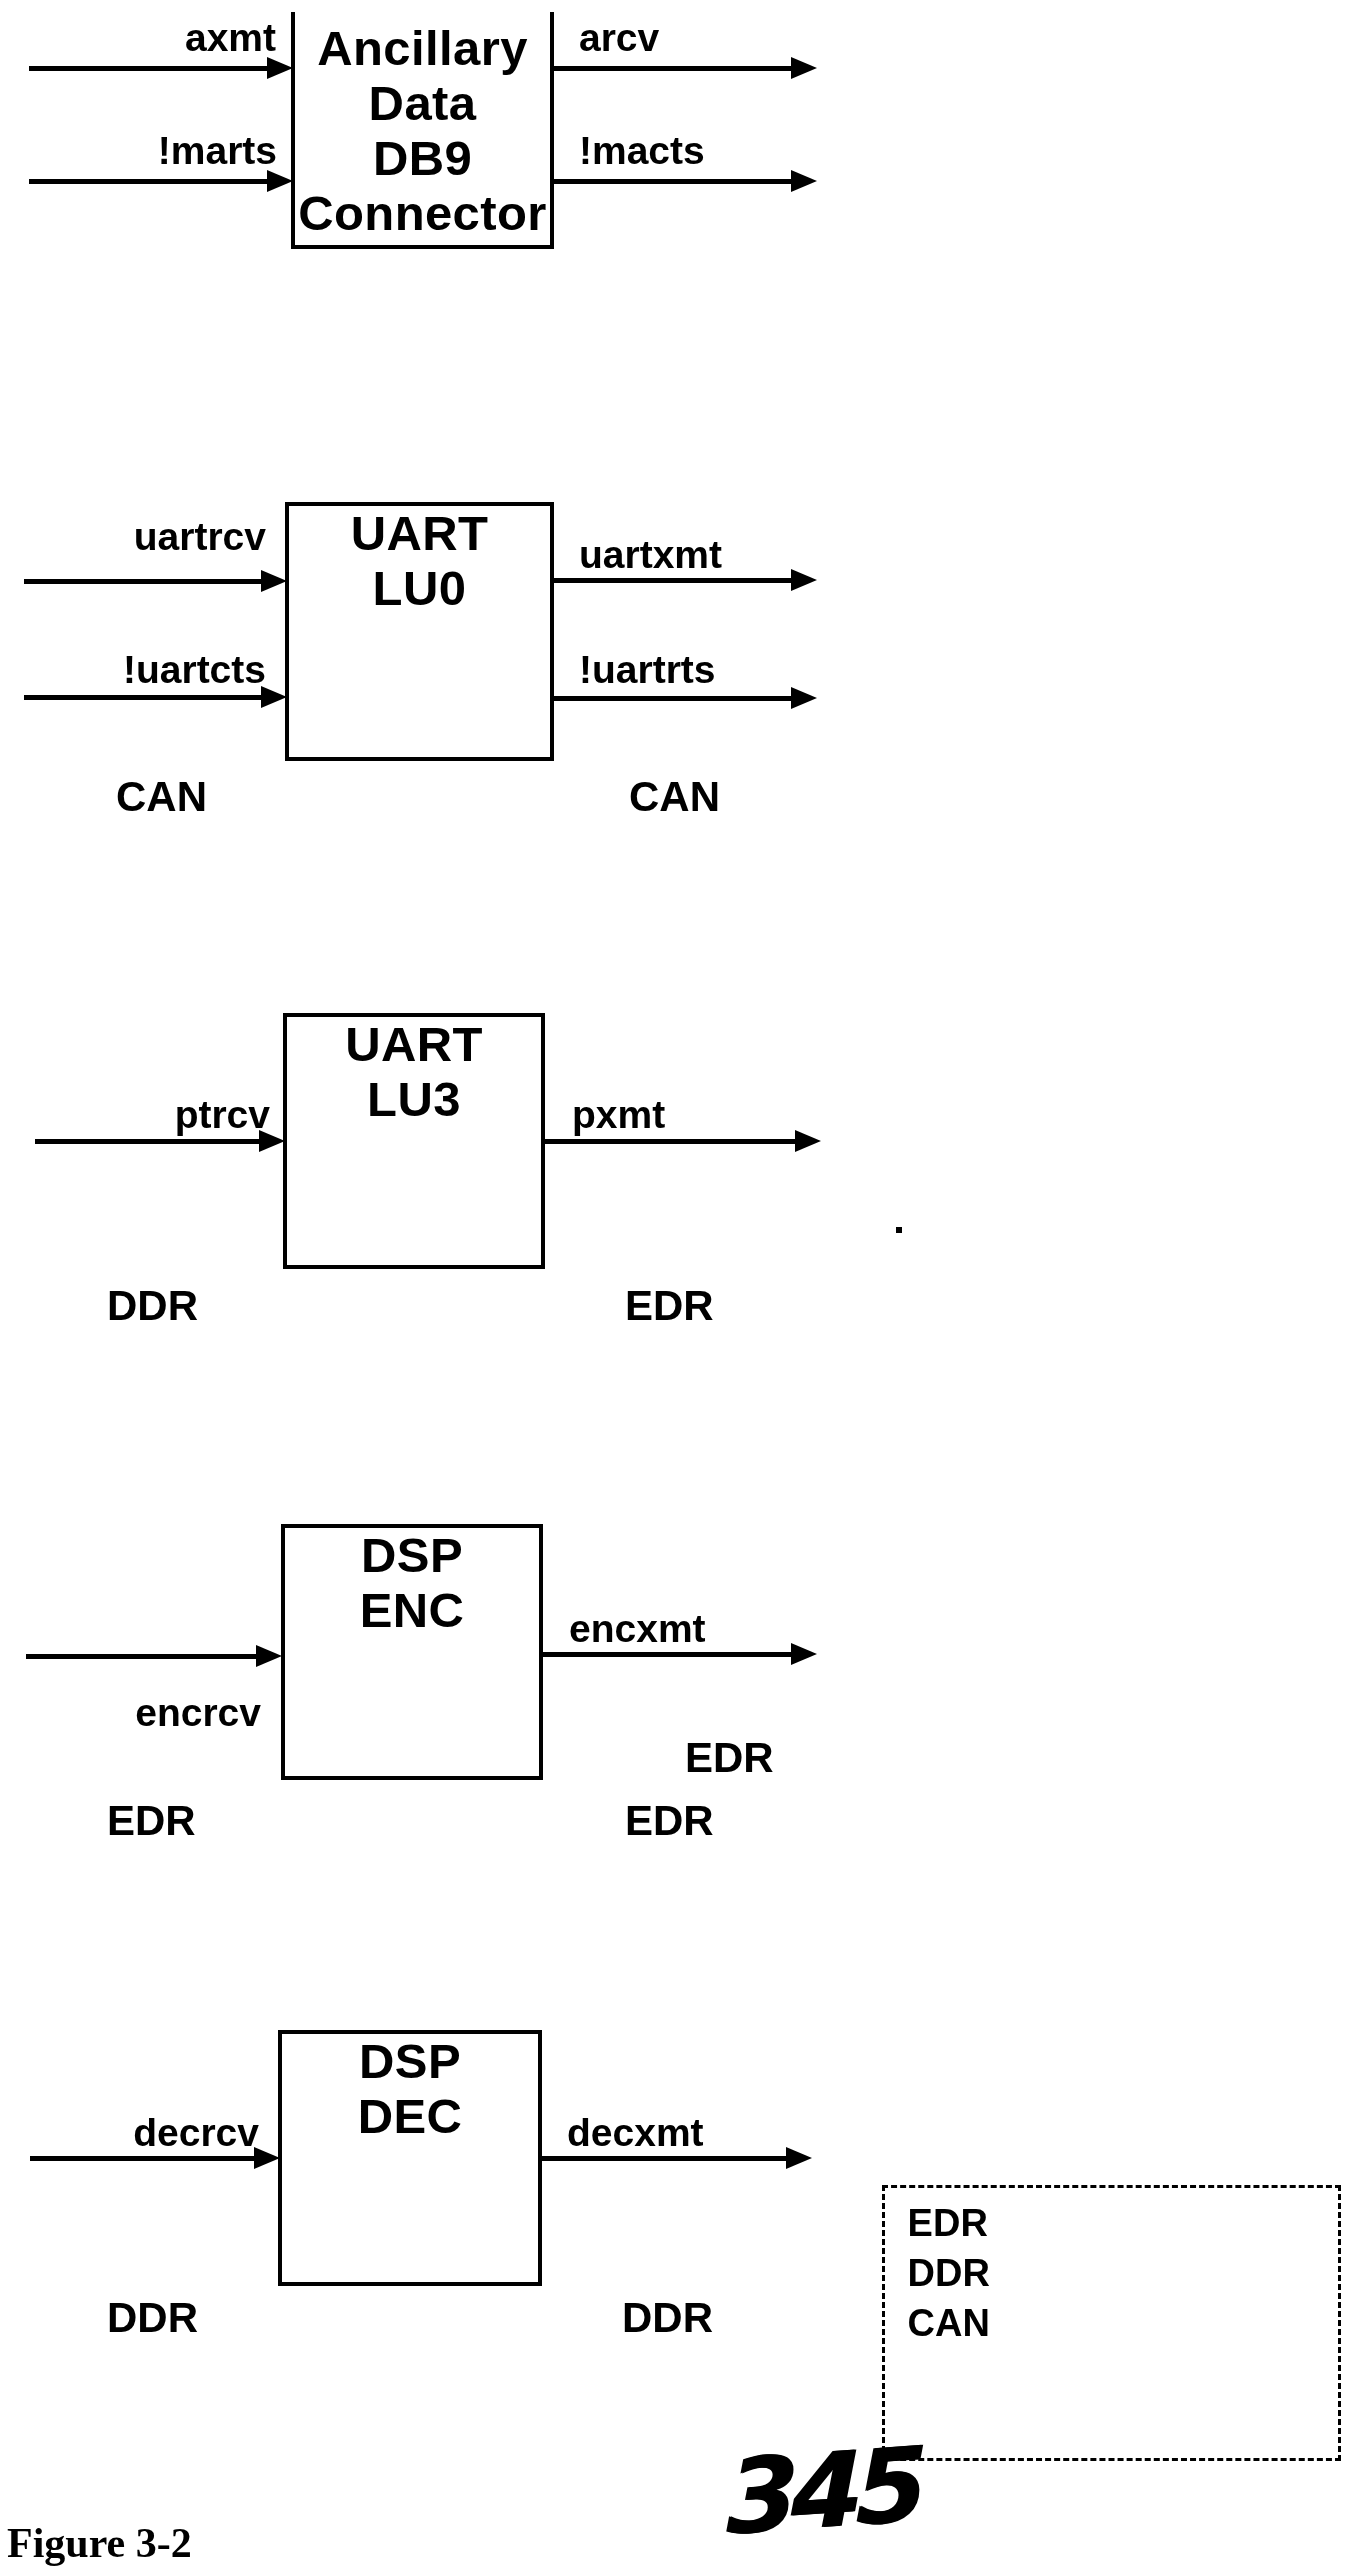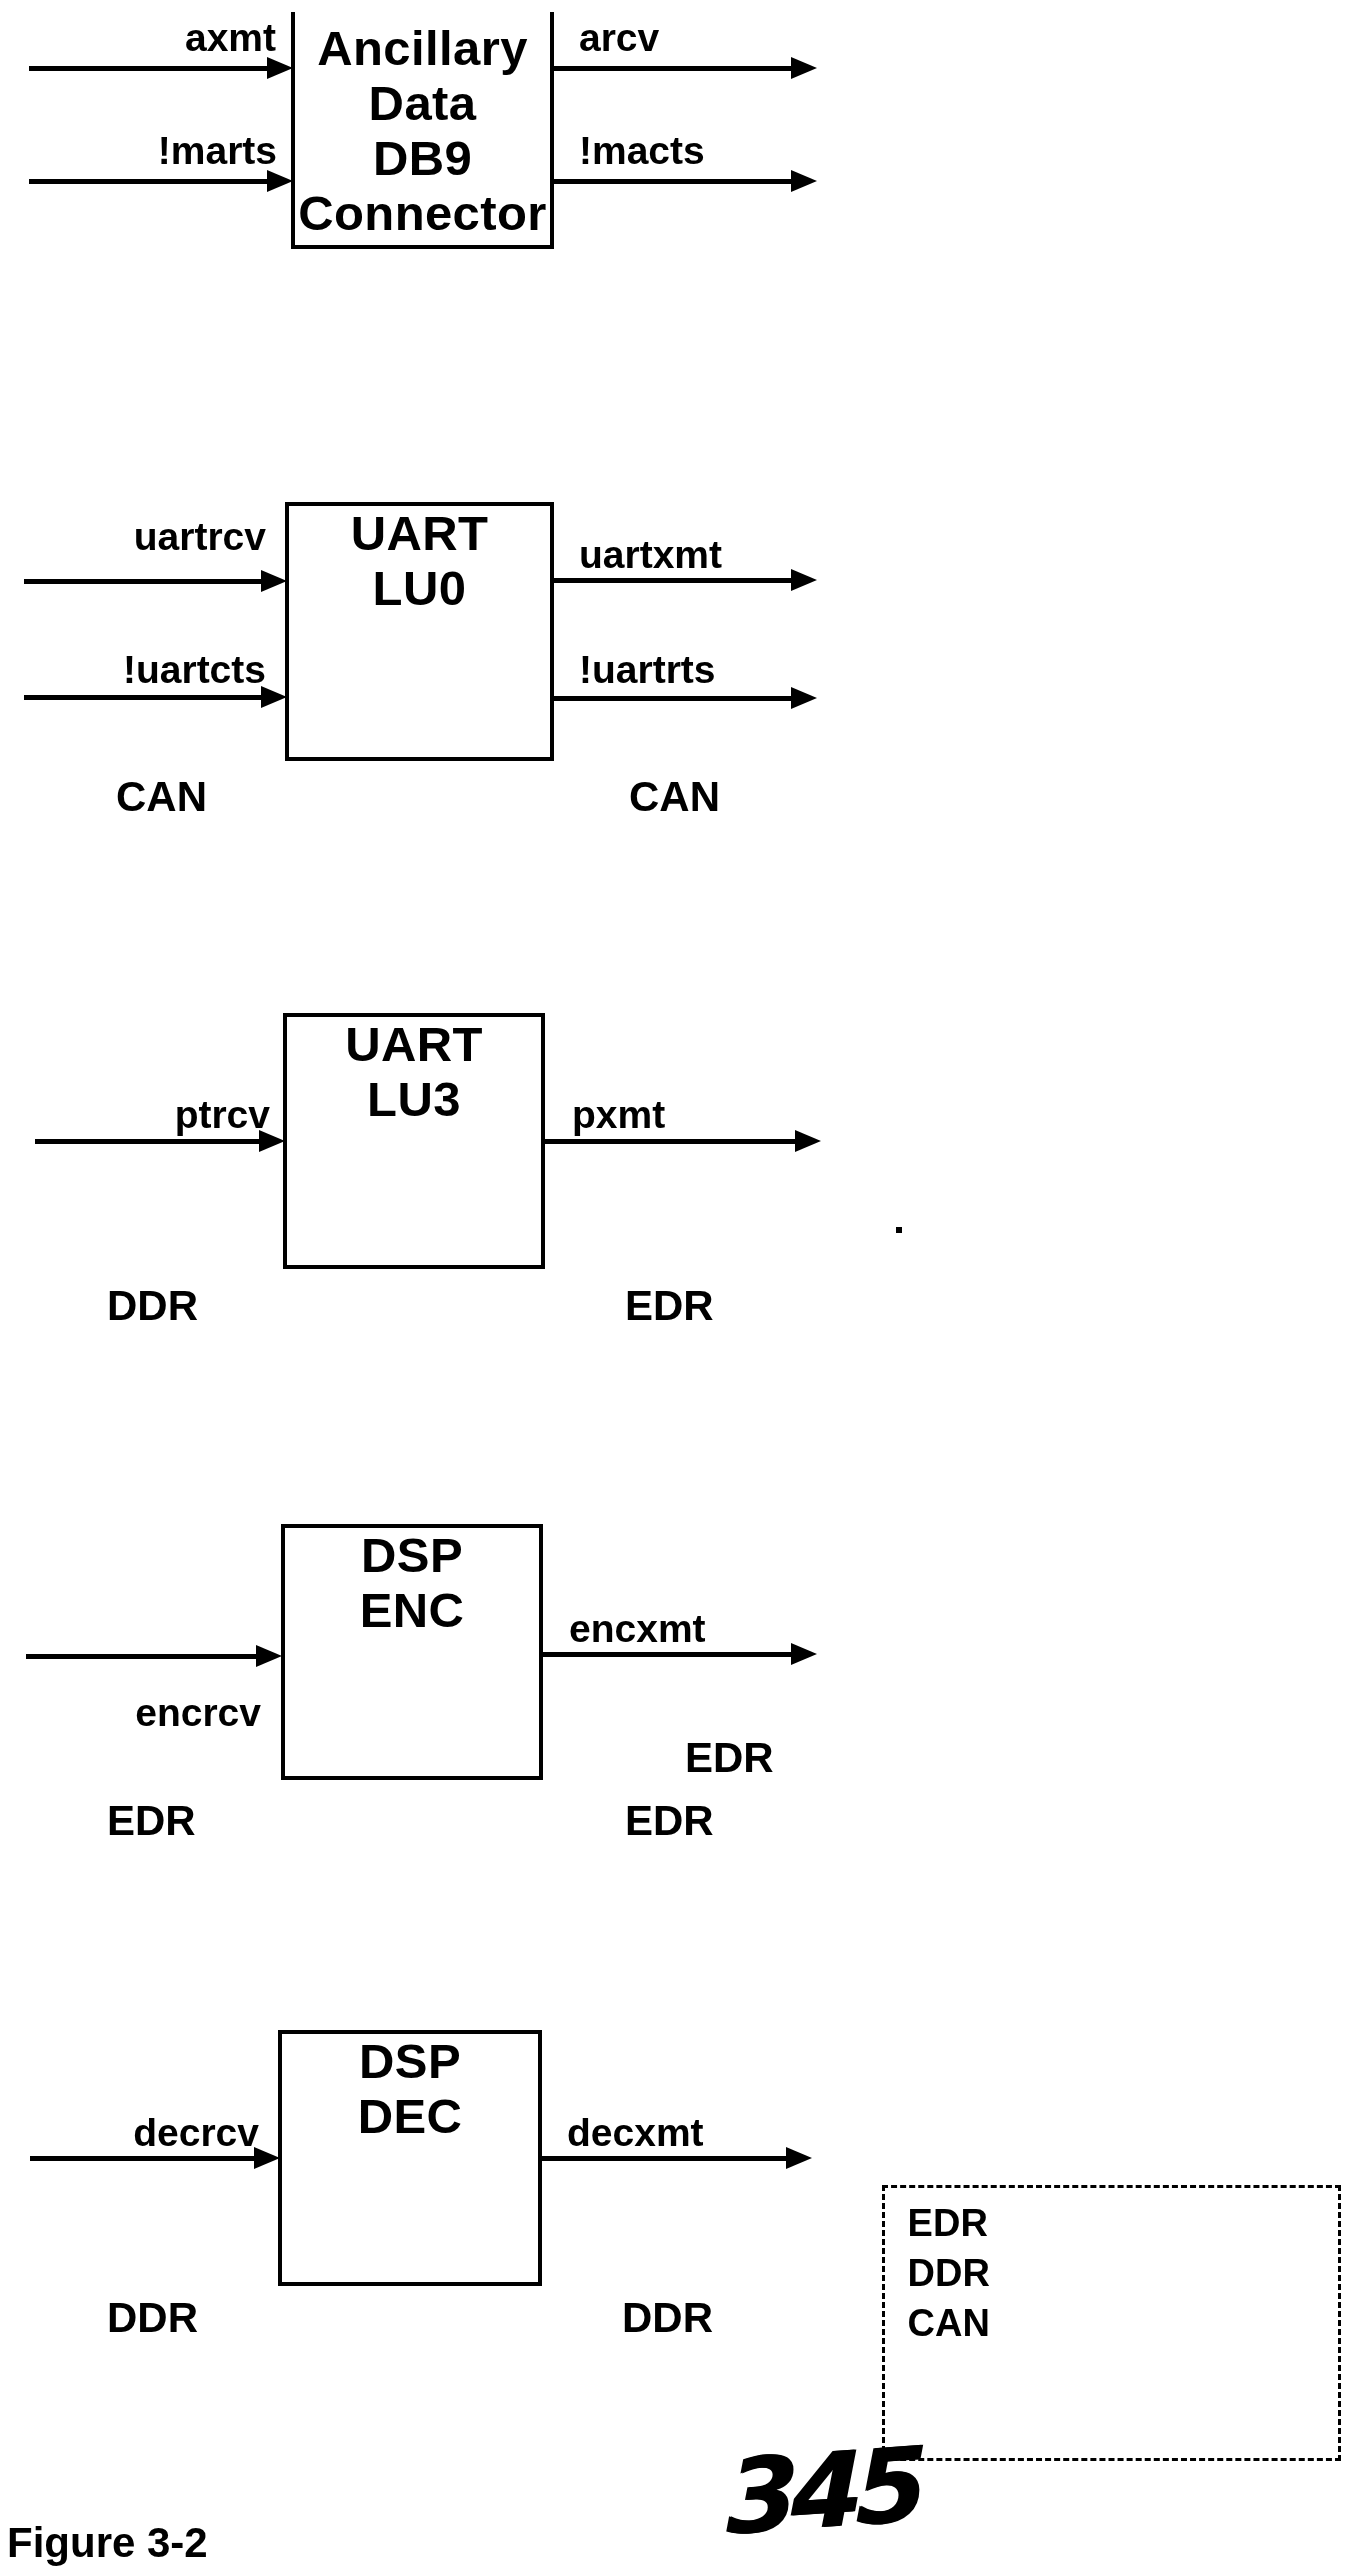--- a/index.html
+++ b/index.html
@@ -72,21 +72,21 @@
     font-weight: bold;
     font-size: 38px;
     line-height: 50px;
     white-space: nowrap;
     overflow: hidden;
   }
   
   .caption {
     position: absolute;
     left: 7px; top: 2519px;
-    font-family: Liberation Sans, sans-serif;
+    font-family: Liberation Serif, serif;
     font-weight: bold;
     font-size: 42px;
     white-space: nowrap;
   }
   .pagenum {
     position: absolute;
     left: 726px; top: 2440px;
     font-family: "DejaVu Sans", sans-serif;
     font-weight: bold;
     font-style: italic;

